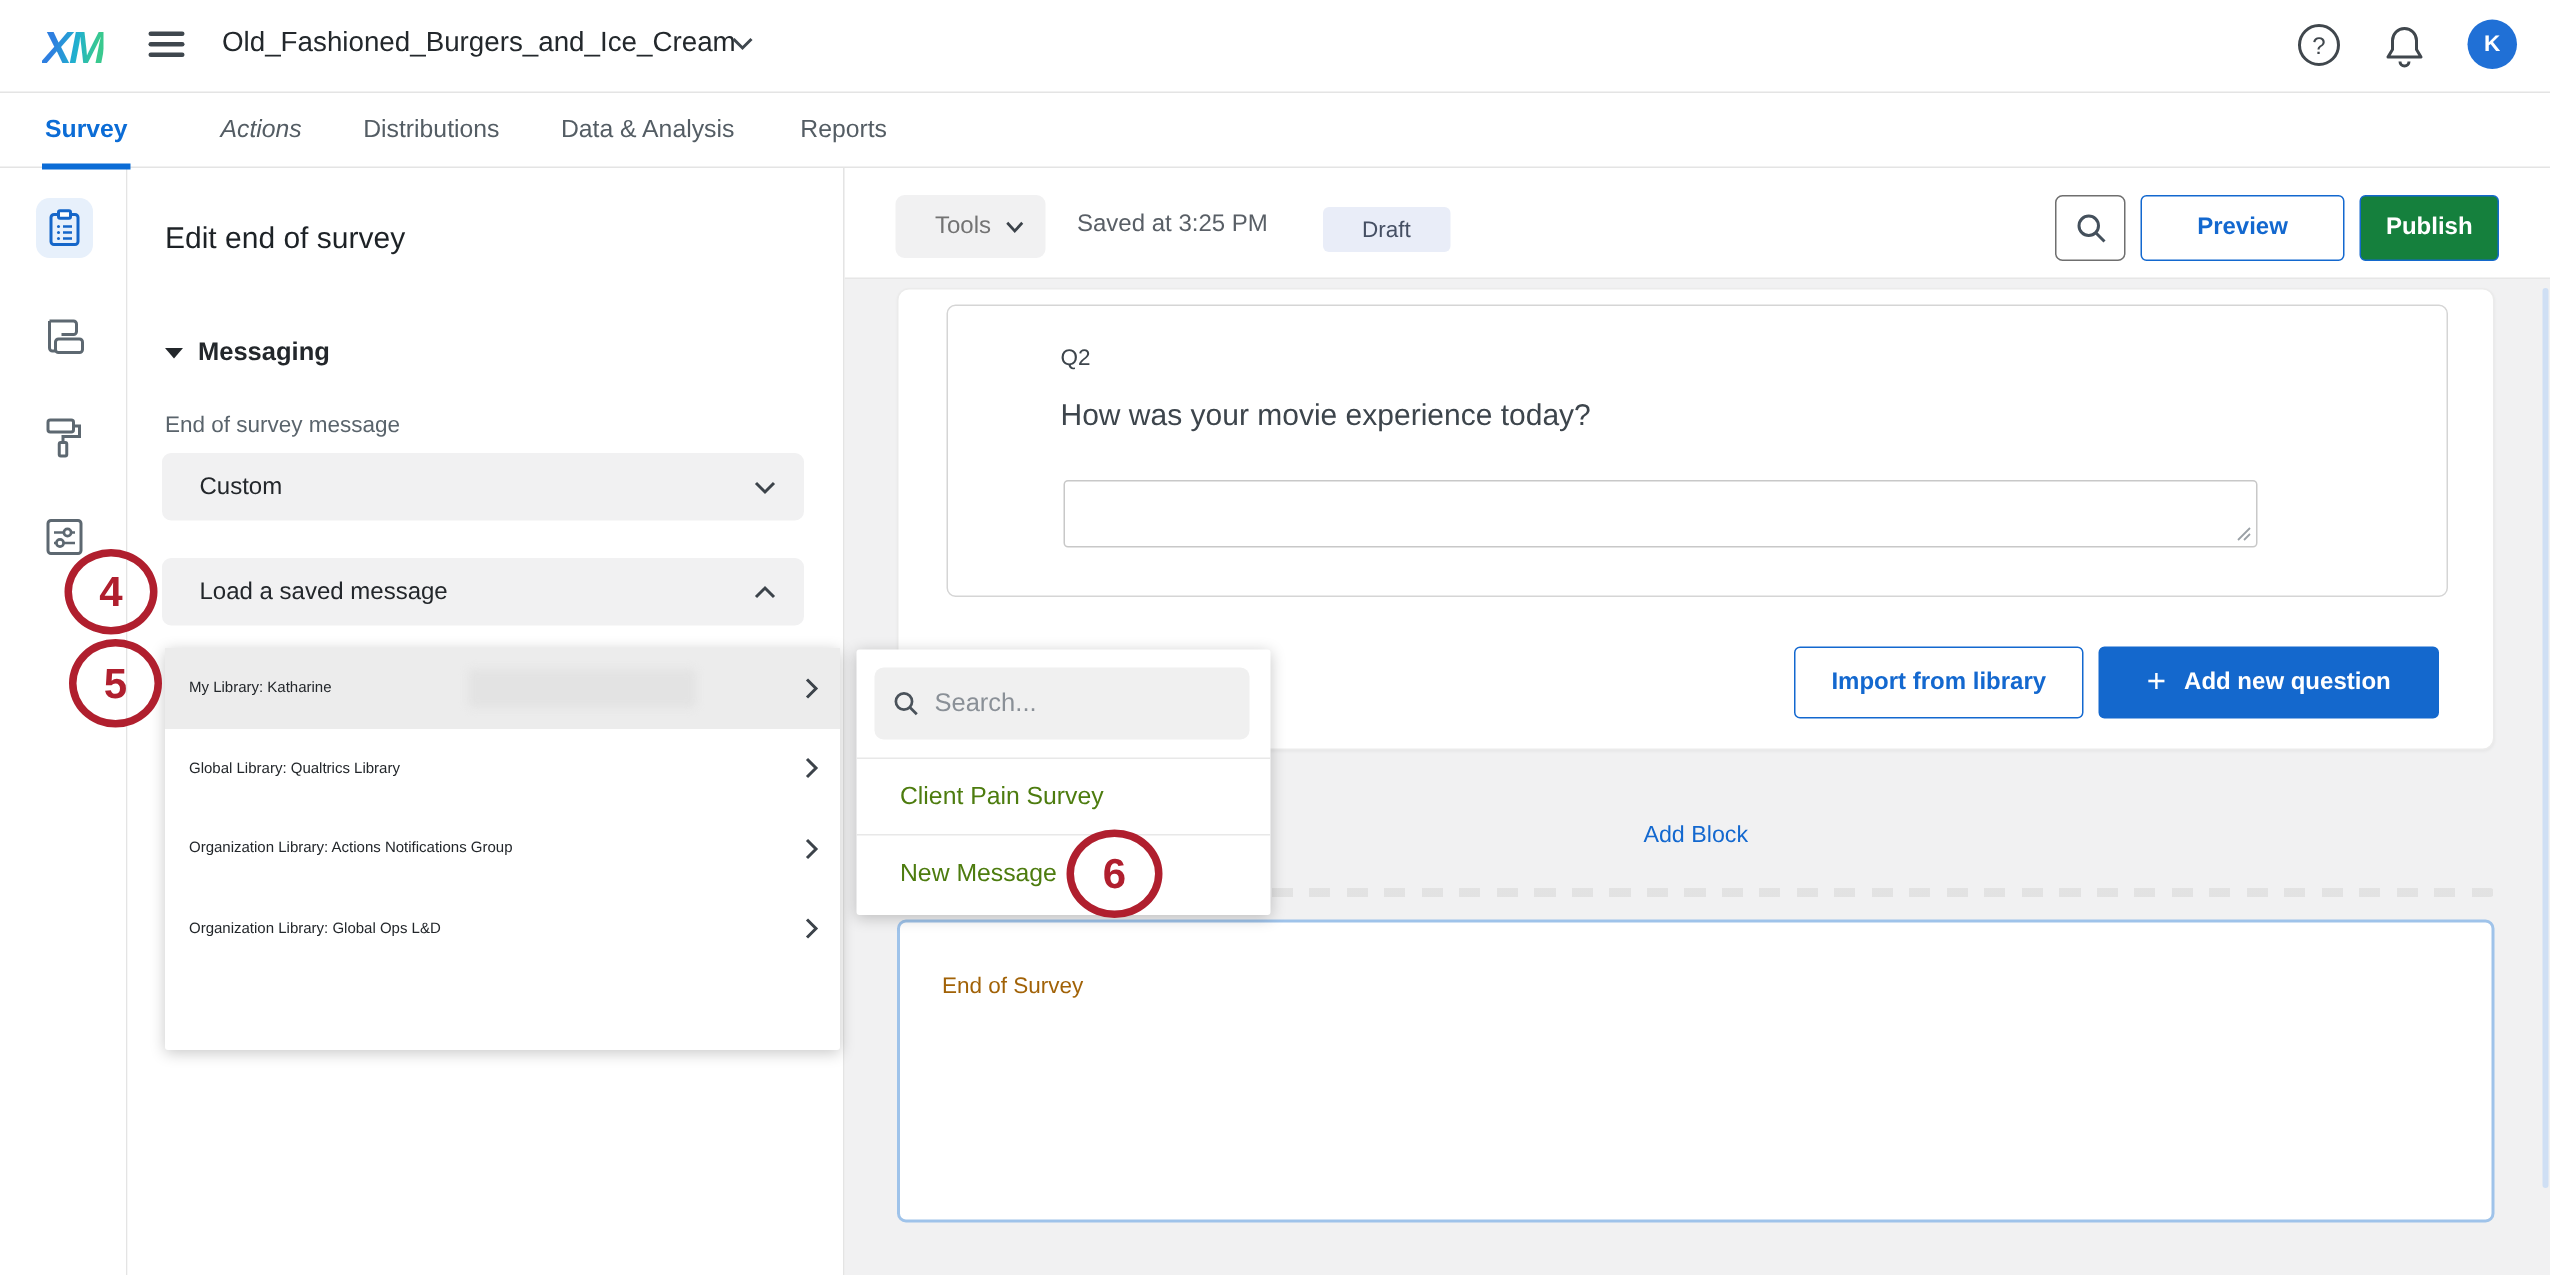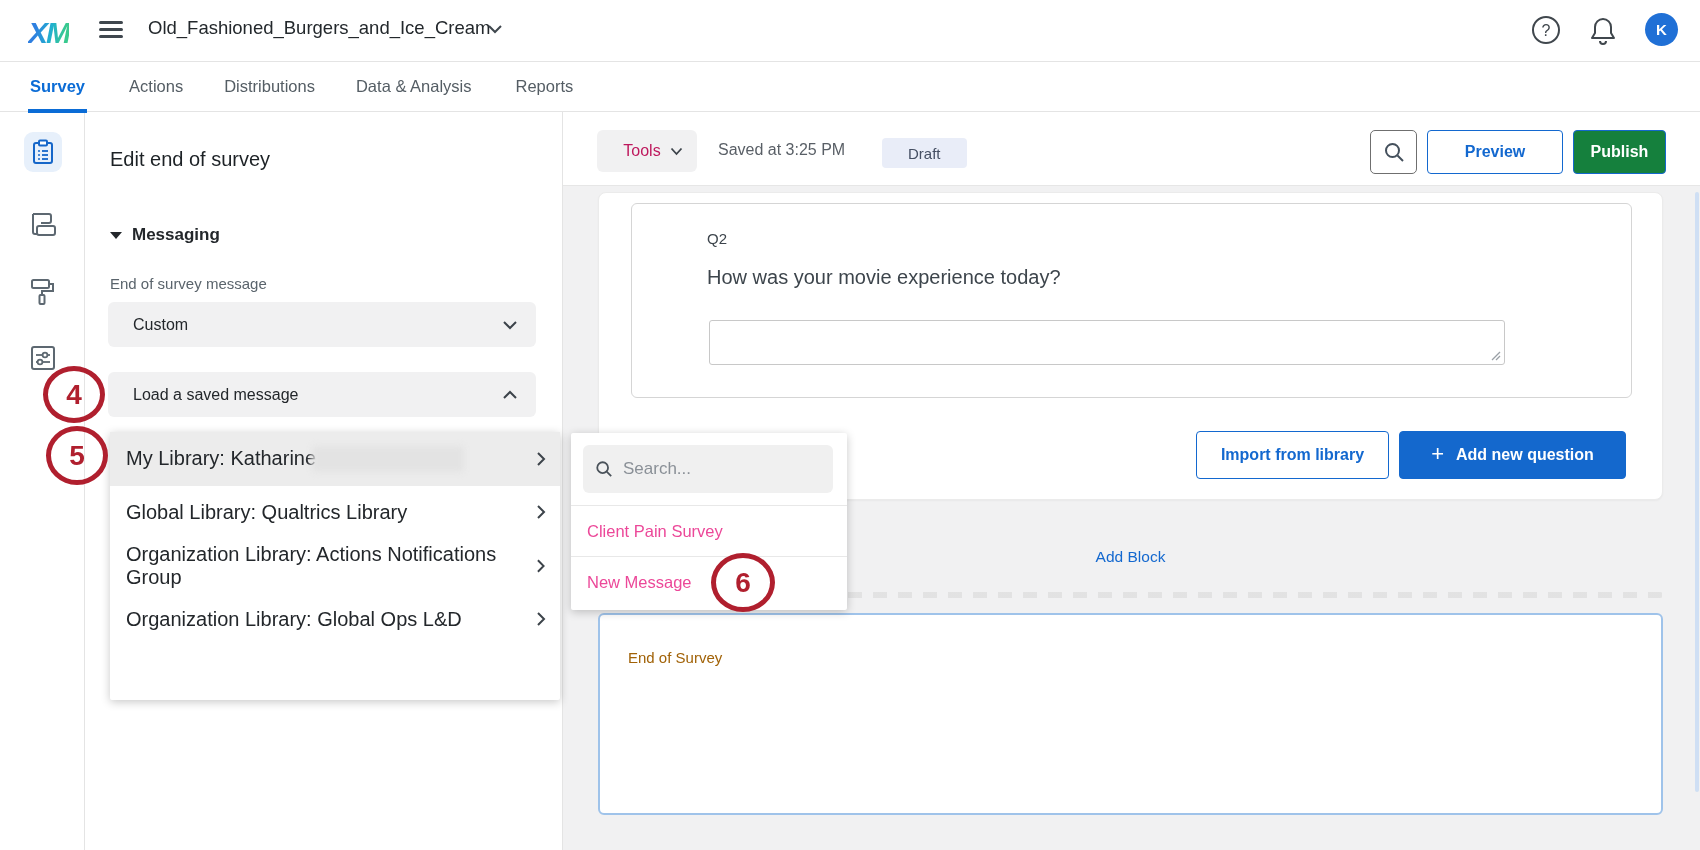--- a/index.html
+++ b/index.html
@@ -22,21 +22,21 @@
   .avatar { position:absolute; left:1645px; top:13px; width:33px; height:33px; border-radius:50%;
             background:#2070d6; color:#fff; font-size:15px; font-weight:600; display:flex;
             align-items:center; justify-content:center; }
   
   .tabbar { position:absolute; left:0; top:62px; width:1700px; height:50px; background:#fff;
             border-bottom:1px solid #e4e4e4; z-index:29; display:flex; align-items:center;text-align:center; }
   .tab { font-size:16.5px; color:#545d64; margin-right:0; cursor:pointer; position:relative;
          height:50px; display:flex; align-items:center; padding:0 2px; }
   .tab.active { color:#0b6cd6; font-weight:600; }
   .tab.active::after { content:""; position:absolute; left:0; right:0; bottom:-1px; height:4px; background:#0b6cd6; }
-  .t1{margin-left:28px;} .t2{margin-left:40px;} .t3{margin-left:37px;} .t4{margin-left:37px;} .t5{margin-left:40px;}
+  .t1{margin-left:28px;} .t2{margin-left:58px;font-style:italic;} .t3{margin-left:37px;} .t4{margin-left:37px;} .t5{margin-left:40px;}
   
   .rail { position:absolute; left:0; top:112px; width:85px; height:738px; background:#fff;
           border-right:1px solid #e4e4e4; z-index:10; }
   .rail-item { position:absolute; left:24px; width:38px; height:40px; border-radius:9px;
                display:flex; align-items:center; justify-content:center; cursor:pointer; }
   .rail-item.active { background:#e7f0fb; }
   
   .panel { position:absolute; left:85px; top:112px; width:478px; height:738px; background:#fff;
            border-right:1px solid #e4e4e4; z-index:10; }
   .panel-title { position:absolute; left:25px; top:36px; font-size:20px; font-weight:500; color:#1d2226; }
@@ -46,44 +46,44 @@
                        border-top:7px solid #23272b; margin-right:10px; }
   .field-label { position:absolute; left:25px; top:163px; font-size:15px; color:#5a646c; }
   .select { position:absolute; left:23px; width:428px; height:45px; background:#f1f1f2; border-radius:6px;
             display:flex; align-items:center; font-size:16px; color:#23272b; padding:0 18px 0 25px; cursor:pointer; }
   .select .spacer { flex:1; }
   .sel-custom { top:190px; }
   .sel-load { top:260px; }
   
   .menu { position:absolute; left:110px; top:432px; width:450px; height:268px; background:#fff;
           box-shadow:0 2px 10px rgba(0,0,0,.22); z-index:15; border-radius:2px; }
-  .menu-item { height:53.5px; display:flex; align-items:center; padding:0 14px 0 16px; font-size:20px;
+  .menu-item { height:53.5px; display:flex; align-items:center; padding:0 14px 0 16px; font-size:10px;
                color:#23272b; cursor:pointer; position:relative; }
   .menu-item.hl { background:#ececec; }
   .menu-item .spacer { flex:1; }
   .redact { background:#e3e3e3; border-radius:3px; filter:blur(3px); }
   .redact1 { position:absolute; left:202px; top:14px; width:152px; height:26px; }
   .redact2 { position:absolute; left:143px; top:12px; width:162px; height:32px; }
   
   .submenu { position:absolute; left:571px; top:433px; width:276px; height:177px; background:#fff;
              box-shadow:0 2px 10px rgba(0,0,0,.22); z-index:16; border-radius:2px; }
   .search-box { position:absolute; left:12px; top:12px; width:250px; height:48px; background:#f0f0f0;
                 border-radius:6px; display:flex; align-items:center; padding:0 10px 0 12px; }
   .search-box input { border:none; outline:none; background:transparent; font-size:17px; color:#23272b;
                       width:200px; margin-left:10px; font-family:"Liberation Sans","DejaVu Sans",sans-serif; }
   .search-box input::placeholder { color:#8a9097; }
   .sub-item { position:absolute; left:0; width:276px; height:51px; display:flex; align-items:center;
-              padding-left:16px; font-size:16.5px; color:#ec4899; cursor:pointer; border-top:1px solid #e8e8e8; }
+              padding-left:29px; font-size:16.5px; color:#4d7c0f; cursor:pointer; border-top:1px solid #e8e8e8; }
   .sub-item.i1 { top:72px; }
   .sub-item.i2 { top:123px; }
   
   .toolbar { position:absolute; left:563px; top:112px; width:1137px; height:74px; background:#fff;
              border-bottom:1px solid #e6e6e6; z-index:5; }
   .tools-btn { position:absolute; left:34px; top:18px; width:100px; height:42px; background:#f1f1f2;
-               border:none; border-radius:6px; font-size:16px; color:#be185d; cursor:pointer;
+               border:none; border-radius:6px; font-size:16px; color:#737373; cursor:pointer;
                display:flex; align-items:center; justify-content:center; gap:9px;
                font-family:"Liberation Sans","DejaVu Sans",sans-serif;padding-left:12px; }
   .saved-at { position:absolute; left:155px; top:29px; font-size:16px; color:#595f66; }
   .badge { position:absolute; left:319px; top:26px; height:30px; background:#e9edf8; color:#454f63;
            font-size:15px; border-radius:4px; display:flex; align-items:center; padding:0 26px; }
   .icon-btn { position:absolute; left:807px; top:18px; width:47px; height:44px; background:#fff;
               border:1px solid #6f6f6f; border-radius:5px; cursor:pointer;
               display:flex; align-items:center; justify-content:center; }
   .btn { position:absolute; top:18px; height:44px; border-radius:4px; font-size:16px; font-weight:600;
          cursor:pointer; display:flex; align-items:center; justify-content:center;

